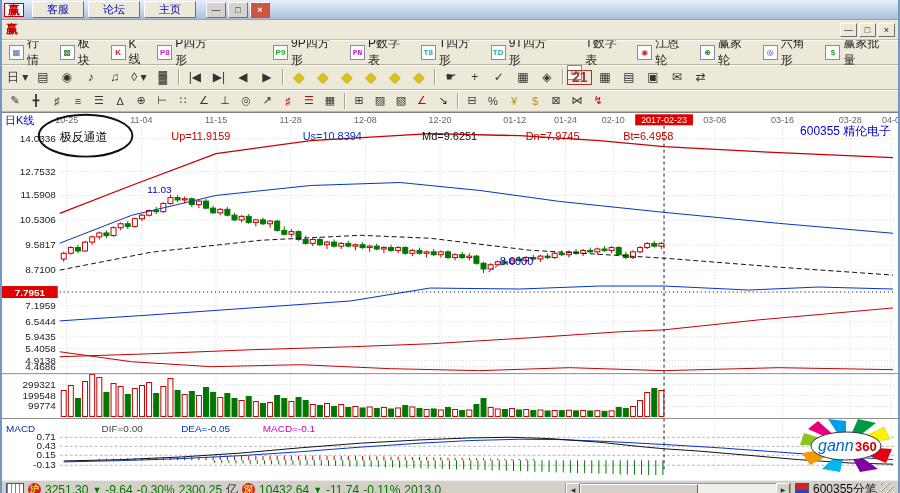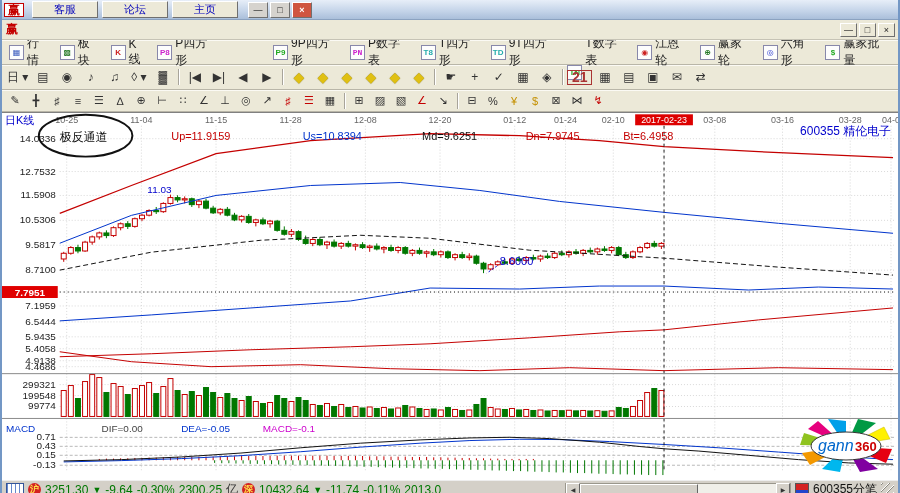--- a/index.html
+++ b/index.html
@@ -6,21 +6,21 @@
     font-family:"Liberation Sans","DejaVu Sans",sans-serif;}
   .win{position:relative;width:900px;height:493px;background:#ece9d8;
     border-left:2px solid #7397c5;border-right:2px solid #7397c5;box-sizing:border-box;}
   
   .titlebar{height:19px;display:flex;align-items:center;padding:0 2px;
     background:linear-gradient(180deg,#e7eef8 0%,#c3d3e8 60%,#aabfda 100%);
     border-bottom:1px solid #8ba2c0;font-size:11px;color:#1a1a1a;}
   .tlogo{color:#c40000;font-weight:bold;font-size:12px;padding:0 3px;background:#fff;border:1px solid #c40000;line-height:12px;margin-right:4px;}
   .ttext{flex:1;white-space:nowrap;overflow:hidden;}
   .tlb{border:1px solid;border-color:#fff #6f6f6f #6f6f6f #fff;background:#ece9d8;color:#0000bb;
-    font-size:11px;padding:0 21px;height:15px;display:inline-flex;align-items:center;margin-left:4px;}
+    font-size:11px;padding:0 14px;height:15px;display:inline-flex;align-items:center;margin-left:4px;}
   .tctrls{display:flex;margin-left:10px;gap:2px;}
   .wc{width:18px;height:14px;display:inline-flex;align-items:center;justify-content:center;
     font-size:9px;color:#222;background:#d6d3ce;border:1px solid;border-color:#fff #6f6f6f #6f6f6f #fff;}
   .wc.close{background:#cf5540;color:#fff;font-weight:bold;}
   
   .menubar{height:19px;display:flex;align-items:center;background:#ece9d8;border-bottom:1px solid #c6c3b5;font-size:12px;position:relative;}
   .mlogo{color:#c40000;font-weight:bold;margin:0 6px 0 4px;}
   .mitem{padding:1px 8px;color:#1a1a1a;}
   .mdictrls{position:absolute;right:3px;display:flex;gap:2px;}
   .mdictrls .wc{width:15px;height:12px;background:#ece9d8;}

